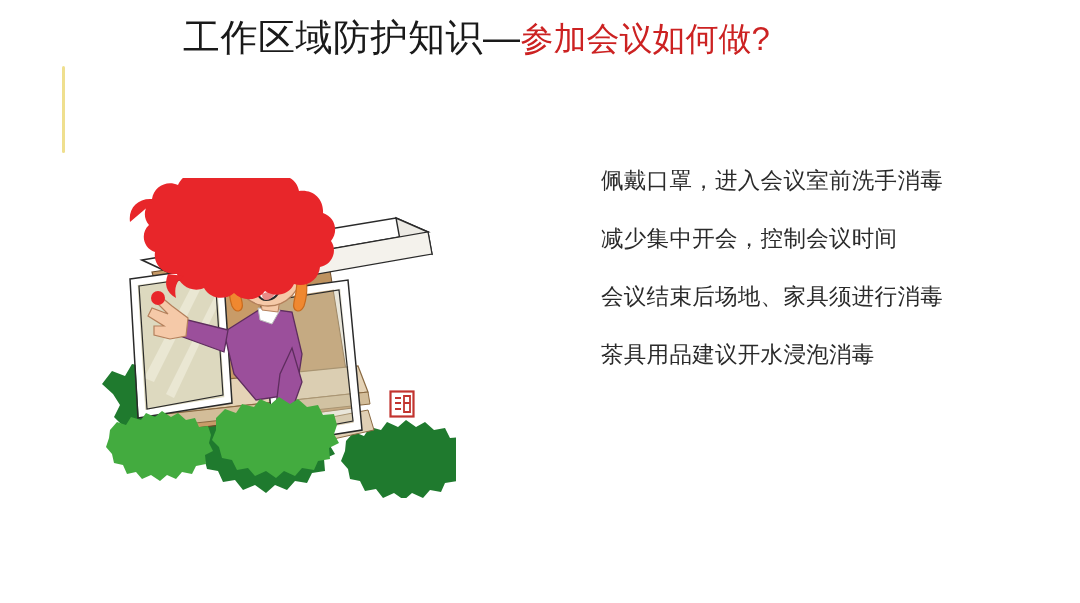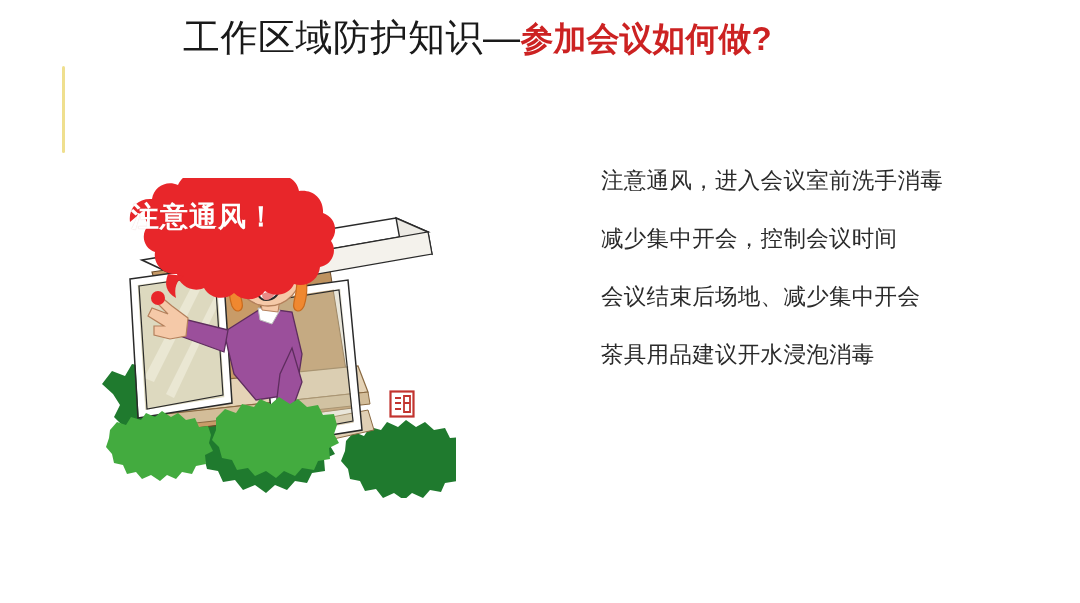--- a/index.html
+++ b/index.html
@@ -29,21 +29,21 @@
     line-height: 48px;
     font-weight: 400;
     letter-spacing: 0.5px;
   }
   .title-main {
     color: #1a1a1a;
     text-align: center;
   }
   .title-accent {
     color: #cc2222;
-    font-weight: 700;
+    font-weight: 400;
     font-size: 33px;
     letter-spacing: 0px;
   }
 
   
   #accent-bar {
     position: absolute;
     left: 62px;
     top: 66px;
     width: 3px;
@@ -202,22 +202,21 @@
         <circle fill="#e8262a" cx="62" cy="120" r="7"></circle>
       </g>
     </svg>
 
     <svg style="position:absolute; left:293px; top:212px; width:26px; height:28px;" viewBox="0 0 26 28">
       <rect x="1.5" y="1.5" width="23" height="25" fill="#ffffff" stroke="#c2342f" stroke-width="2.2"></rect>
       <path fill="none" stroke="#c2342f" stroke-width="1.8" d="M6 8 h6 M6 13 h6 M6 19 h6 M15 6 h6 v16 h-6 z M15 13 h6"></path>
     </svg>
   </div>
 
-  <div id="bubble-text">注意通风！</div>
 
   <div id="text-list">
-    <div class="text-line">注意通风，进入会议室前洗手消毒</div>
+    <div class="text-line">佩戴口罩，进入会议室前洗手消毒</div>
     <div class="text-line">减少集中开会，控制会议时间</div>
-    <div class="text-line">会议结束后场地、减少集中开会</div>
+    <div class="text-line">会议结束后场地、家具须进行消毒</div>
     <div class="text-line">茶具用品建议开水浸泡消毒</div>
   </div>
 
 </div>
 
 </body></html>

